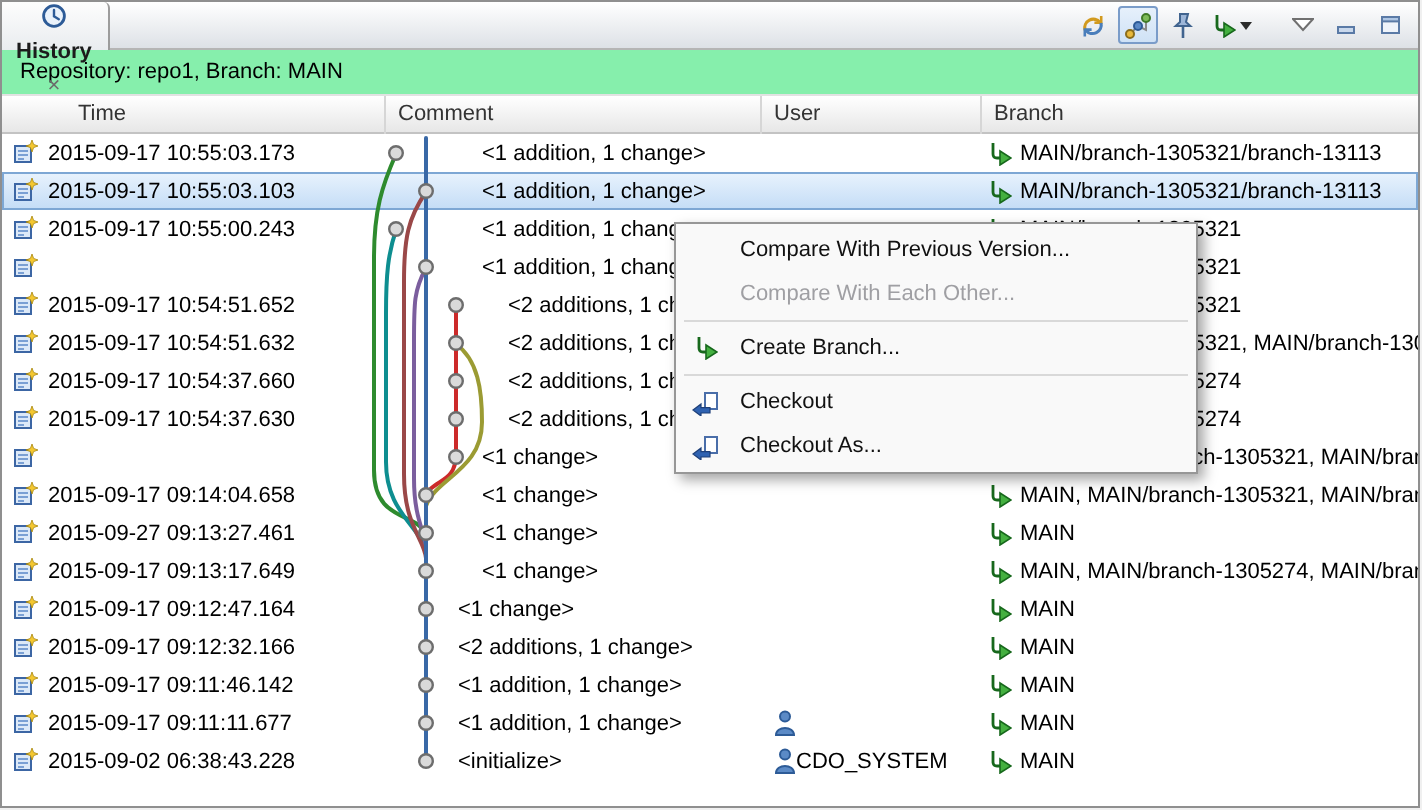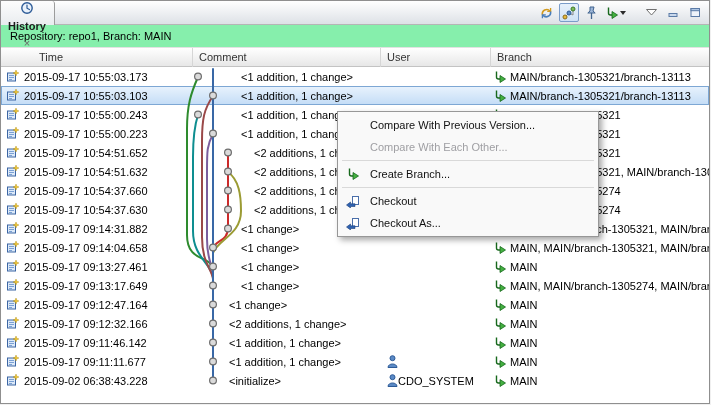--- a/index.html
+++ b/index.html
@@ -224,21 +224,20 @@
         </div>
         <div class="row">
           <div class="cell c-time">
             <span class="icn">
               <svg width="13" height="13" viewBox="0 0 13 13">
                 <rect x="1.5" y="3" width="8" height="8" fill="#dce9f8" stroke="#3c66a4"></rect>
                 <path d="M3 5.5 h5 M3 7.5 h5 M3 9.5 h3" stroke="#7aa0d4" stroke-width="1" fill="none"></path>
                 <path d="M10 0 L10.8 2.2 13 3 L10.8 3.8 10 6 L9.2 3.8 7 3 L9.2 2.2 Z" fill="#f4c730" stroke="#a8860b" stroke-width="0.4"></path>
               </svg>
             </span>
-            <span>2015-09-17 10:55:00.223</span>
           </div>
           <div class="cell c-comment" style="padding-left:48px">&lt;1 addition, 1 change&gt;</div>
           <div class="cell c-user">
             <span></span>
           </div>
           <div class="cell c-branch">
             <span class="icn">
               <svg width="12" height="12" viewBox="0 0 12 12">
                 <path d="M2.5 0.5 v5.5 q0 2 2 2 h2" fill="none" stroke="#17681c" stroke-width="1.4"></path>
                 <path d="M6 4.5 L11.5 8 6 11.5 Z" fill="#44b040" stroke="#17681c" stroke-width="0.8"></path>
@@ -349,21 +348,20 @@
         </div>
         <div class="row">
           <div class="cell c-time">
             <span class="icn">
               <svg width="13" height="13" viewBox="0 0 13 13">
                 <rect x="1.5" y="3" width="8" height="8" fill="#dce9f8" stroke="#3c66a4"></rect>
                 <path d="M3 5.5 h5 M3 7.5 h5 M3 9.5 h3" stroke="#7aa0d4" stroke-width="1" fill="none"></path>
                 <path d="M10 0 L10.8 2.2 13 3 L10.8 3.8 10 6 L9.2 3.8 7 3 L9.2 2.2 Z" fill="#f4c730" stroke="#a8860b" stroke-width="0.4"></path>
               </svg>
             </span>
-            <span>2015-09-17 09:14:31.882</span>
           </div>
           <div class="cell c-comment" style="padding-left:48px">&lt;1 change&gt;</div>
           <div class="cell c-user">
             <span></span>
           </div>
           <div class="cell c-branch">
             <span class="icn">
               <svg width="12" height="12" viewBox="0 0 12 12">
                 <path d="M2.5 0.5 v5.5 q0 2 2 2 h2" fill="none" stroke="#17681c" stroke-width="1.4"></path>
                 <path d="M6 4.5 L11.5 8 6 11.5 Z" fill="#44b040" stroke="#17681c" stroke-width="0.8"></path>
@@ -399,21 +397,21 @@
         </div>
         <div class="row">
           <div class="cell c-time">
             <span class="icn">
               <svg width="13" height="13" viewBox="0 0 13 13">
                 <rect x="1.5" y="3" width="8" height="8" fill="#dce9f8" stroke="#3c66a4"></rect>
                 <path d="M3 5.5 h5 M3 7.5 h5 M3 9.5 h3" stroke="#7aa0d4" stroke-width="1" fill="none"></path>
                 <path d="M10 0 L10.8 2.2 13 3 L10.8 3.8 10 6 L9.2 3.8 7 3 L9.2 2.2 Z" fill="#f4c730" stroke="#a8860b" stroke-width="0.4"></path>
               </svg>
             </span>
-            <span>2015-09-17 09:13:27.461</span>
+            <span>2015-09-27 09:13:27.461</span>
           </div>
           <div class="cell c-comment" style="padding-left:48px">&lt;1 change&gt;</div>
           <div class="cell c-user">
             <span></span>
           </div>
           <div class="cell c-branch">
             <span class="icn">
               <svg width="12" height="12" viewBox="0 0 12 12">
                 <path d="M2.5 0.5 v5.5 q0 2 2 2 h2" fill="none" stroke="#17681c" stroke-width="1.4"></path>
                 <path d="M6 4.5 L11.5 8 6 11.5 Z" fill="#44b040" stroke="#17681c" stroke-width="0.8"></path>

